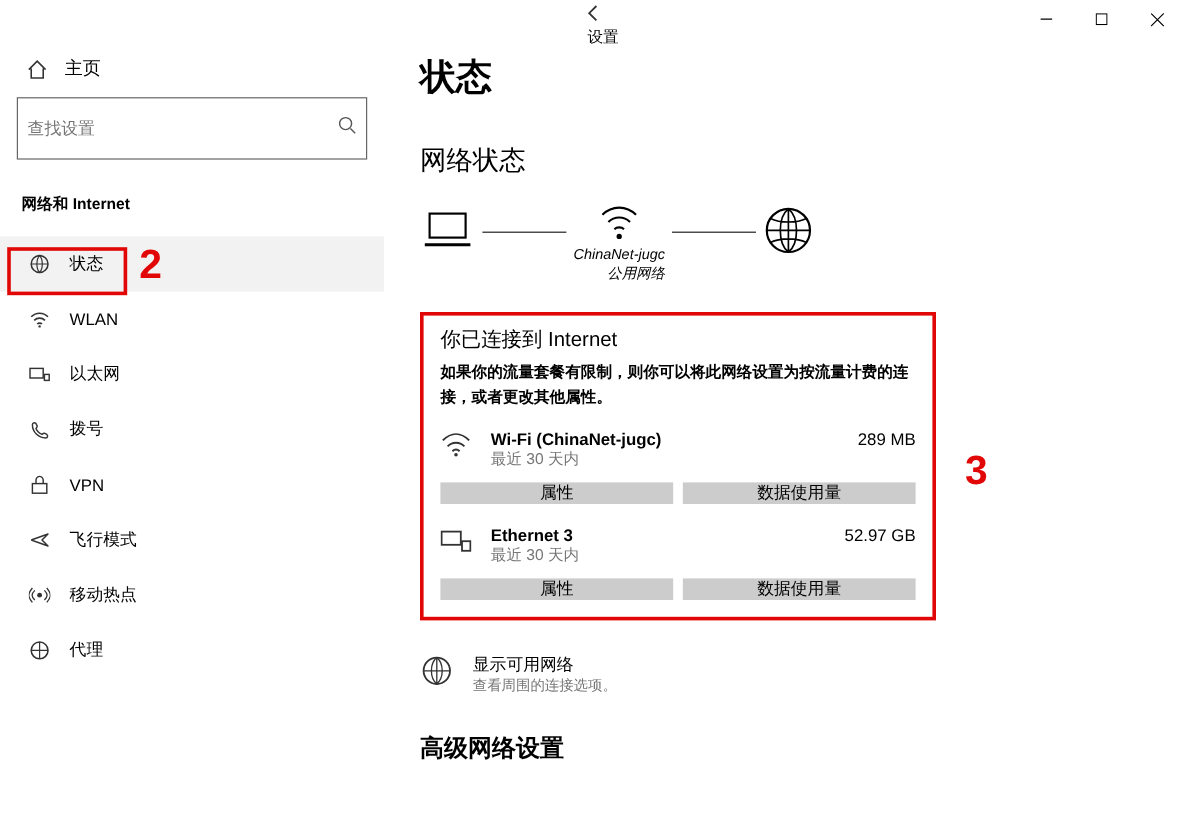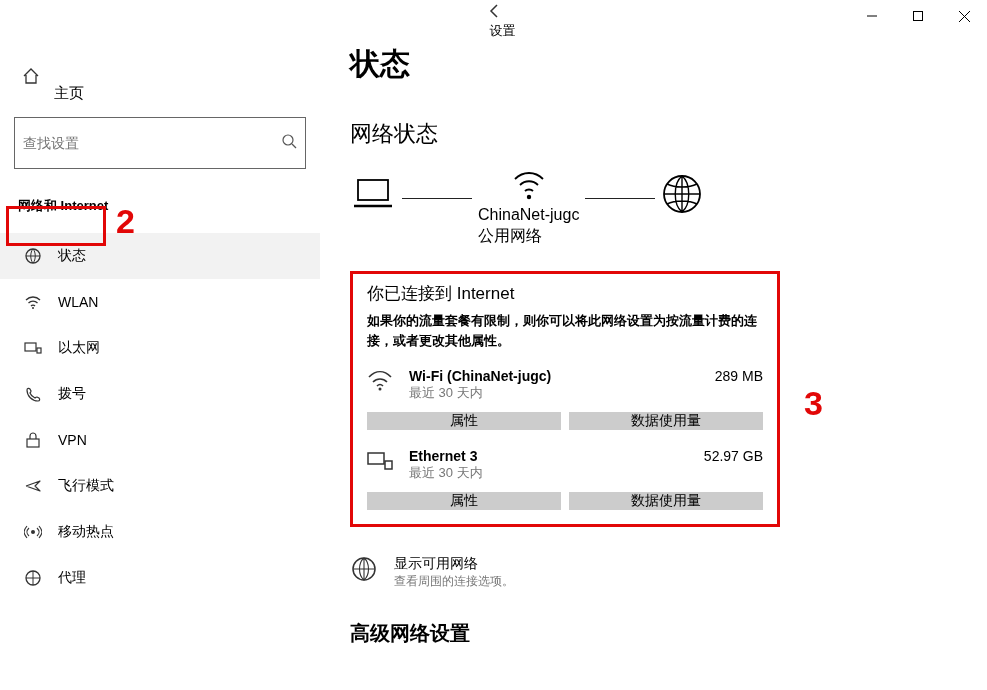--- a/index.html
+++ b/index.html
@@ -8,37 +8,37 @@
   .titlebar { height: 40px; display: flex; align-items: center; padding-left: 18px; flex-direction: column; }
   .back-btn { width: 24px; height: 24px; display: flex; align-items: center; justify-content: center; cursor: pointer; margin-right: 16px; }
   .ttl-label { font-size: 13px; }
   .win-controls { position: absolute; top: 0; right: 0; display: flex; }
   .win-btn { width: 46px; height: 32px; display: flex; align-items: center; justify-content: center; cursor: pointer; }
 
   .layout { display: flex; height: calc(100% - 40px); }
 
   .sidebar { width: 320px; padding: 0 14px 0 14px; }
   .home-row { display: flex; align-items: center; gap: 14px; padding: 8px 8px 14px 8px; cursor: pointer; }
-  .home-row .lbl { font-size: 15px; margin-top: 36px; }
+  .home-row .lbl { font-size: 15px; }
   .search-box { height: 52px; border: 1px solid #666; display: flex; align-items: center; padding: 0 8px; margin-bottom: 22px; }
   .search-box input { flex: 1; border: none; outline: none; font-size: 14px; background: transparent; color: #333; }
   .search-box .sicon { color: #555; }
   .cat-title { font-size: 13px; font-weight: 600; padding: 6px 4px 18px 4px; }
   .nav-item { height: 46px; display: flex; align-items: center; gap: 16px; padding-left: 10px; cursor: pointer; font-size: 14px; margin-left: -14px; padding-left: 24px; width: calc(100% + 28px); }
   .nav-item.active { background: #f2f2f2; }
   .nav-item .nicon { width: 18px; display:flex; align-items:center; justify-content:center; color:#333; }
 
   .content { flex: 1; padding: 4px 30px 0 30px; overflow: hidden; }
   h1.page-title { font-size: 30px; font-weight: 600; margin-bottom: 34px; }
   h2.section-h { font-size: 22px; font-weight: 400; margin-bottom: 18px; }
 
   .diagram { display: flex; align-items: center; gap: 0; margin-bottom: 24px; }
   .diagram .line { width: 70px; border-top: 1.5px solid #222; margin: 0 6px; position:relative; top:-8px;}
   .diagram .node { display: flex; flex-direction: column; align-items: center; }
-  .diagram .cap { font-size: 16px; text-align: left; margin-top: 4px; line-height: 1.3; }
+  .diagram .cap { font-size: 12px; text-align: right; margin-top: 4px; line-height: 1.3; font-style: italic; }
 
   .highlight-box { border: 3px solid #e20707; padding: 8px 14px 10px 14px; width: 430px; position: relative; }
   .annot-3 { position: absolute; right: -46px; top: 110px; color: #e20707; font-size: 34px; font-weight: 600; }
   .sidebar-annot-box { position: absolute; left: 6px; top: 206px; width: 100px; height: 40px; border: 3px solid #e20707; pointer-events:none; }
   .annot-2 { position: absolute; left: 116px; top: 202px; color: #e20707; font-size: 34px; font-weight: 600; pointer-events:none;}
 
   .conn-title { font-size: 17px; margin-bottom: 6px; }
   .conn-desc { font-size: 13px; line-height: 1.6; margin-bottom: 16px; font-weight: bold; }
 
   .net-row { display: flex; align-items: flex-start; gap: 14px; }

